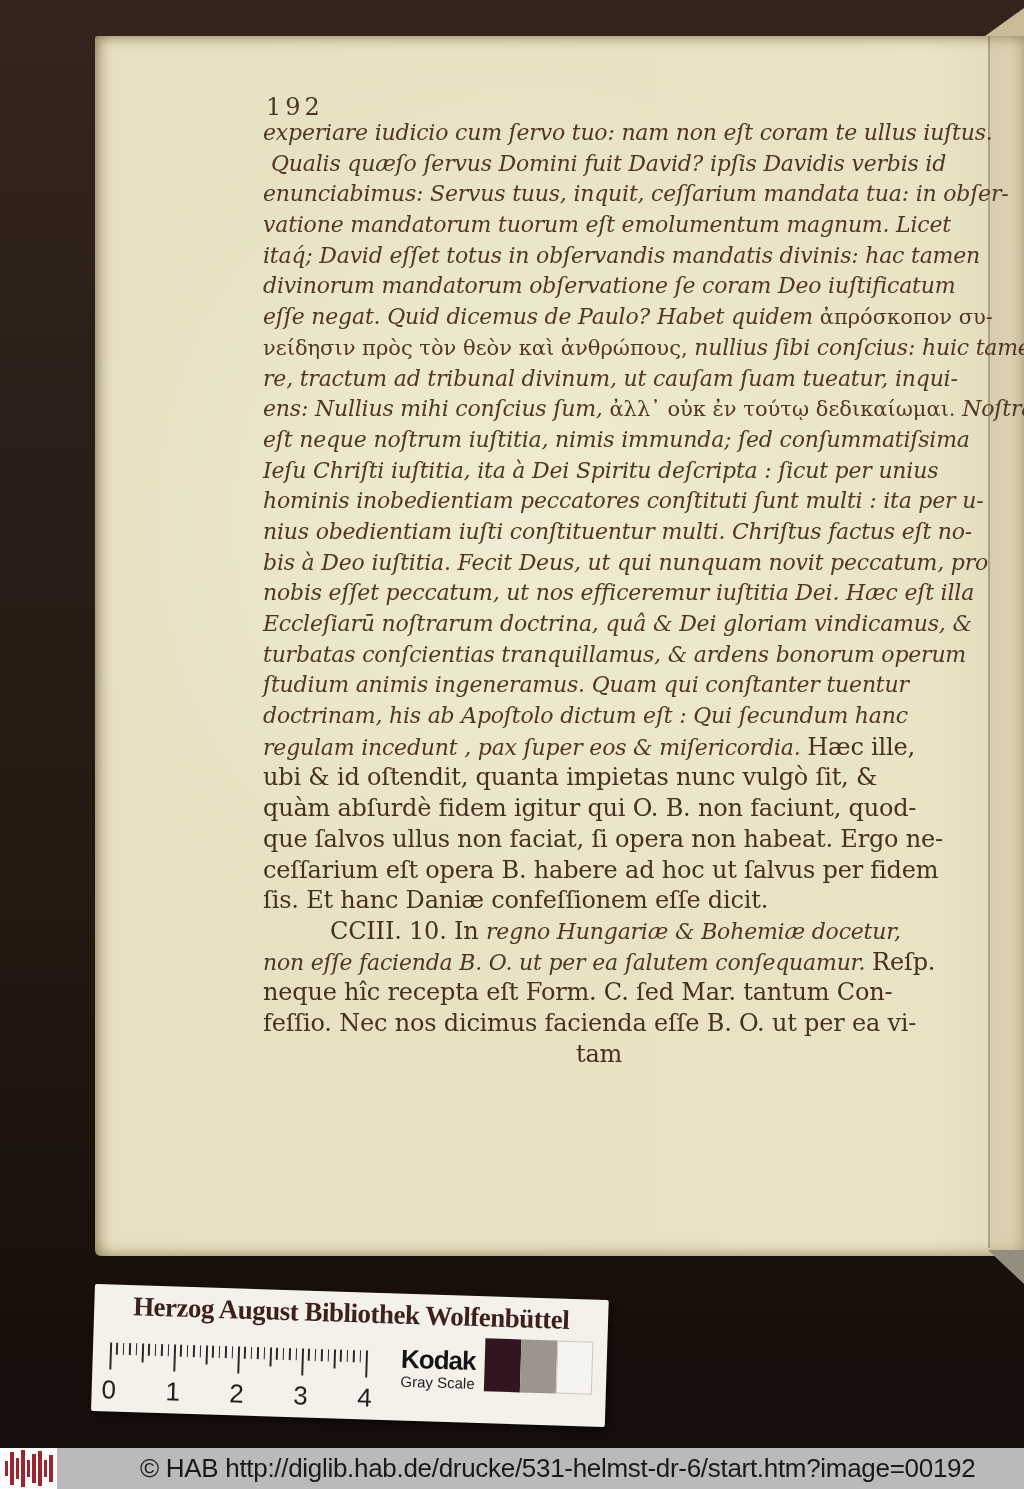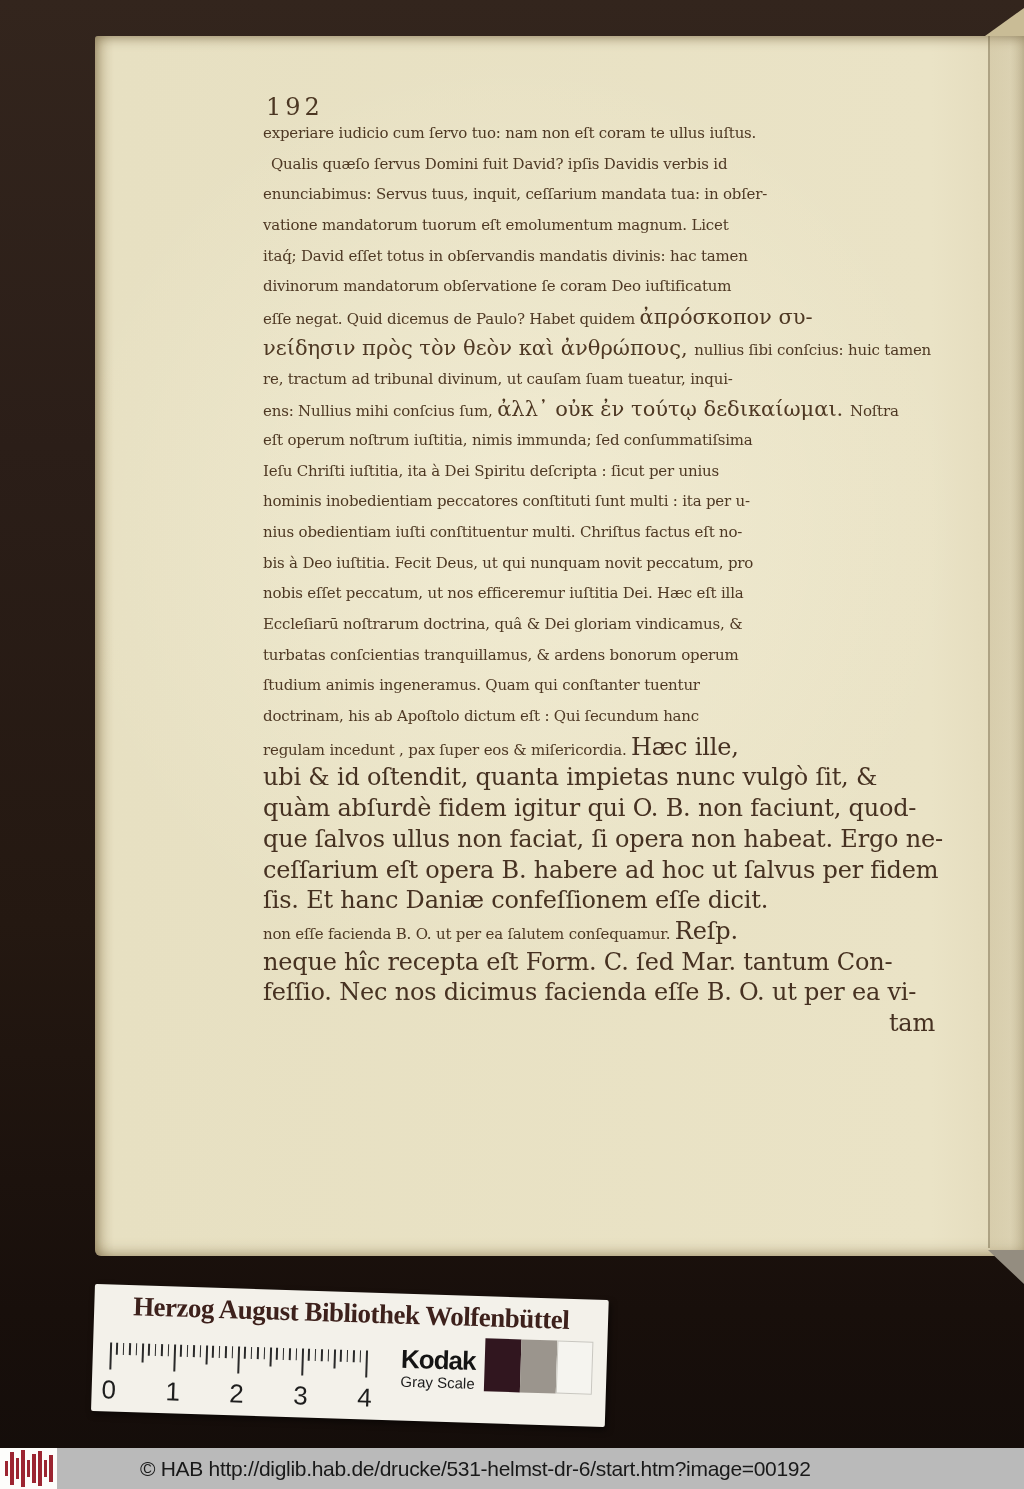--- a/index.html
+++ b/index.html
@@ -34,21 +34,21 @@
     background:#948d80;clip-path:polygon(0 0,100% 0,100% 100%);
   }
   #pagenum{
     position:absolute;left:171px;top:57px;font-size:24px;color:#4c3723;
     letter-spacing:4px;font-family:"DejaVu Serif",serif;
   }
   #textblock{
     position:absolute;left:168px;top:82px;width:672px;color:#4e3823;
   }
   .tline{height:30.7px;line-height:30.7px;white-space:nowrap;}
-  .seg-italic{font-size:15px;letter-spacing:-0.2px;}
+  .seg-italic{font-style:italic;font-size:22px;letter-spacing:-0.2px;}
   .seg-roman {font-style:normal;font-size:24px;letter-spacing:-0.2px;color:#463121;}
   .seg-greek {font-style:normal;font-size:21px;}
   
   #label{
     position:absolute;left:95px;top:1284px;width:514px;height:127px;
     background:#f3f1ea;border-radius:2px;
     transform:rotate(1.8deg);transform-origin:0 0;
     box-shadow:2px 3px 6px rgba(0,0,0,.5);
   }
   #label-title{
@@ -75,21 +75,21 @@
   #footer{
     position:absolute;left:0;top:1448px;width:1024px;height:41px;
     background:#bababa;display:flex;align-items:center;
   }
   #cal-chip{
     position:absolute;left:0;top:0;width:57px;height:41px;background:#fdfdfb;
     display:flex;align-items:center;justify-content:center;
   }
   #copyright{
     position:absolute;left:140px;top:0;height:41px;line-height:41px;
-    font-family:"Liberation Sans",sans-serif;font-size:21px;color:#191919;
+    font-family:"Liberation Sans",sans-serif;font-size:26px;color:#191919;
     letter-spacing:-0.3px;
   }
 </style>
 </head>
 <body>
 
 <div id="stage">
 
   <div id="page">
     <div id="page-right-strip"></div>
@@ -99,40 +99,41 @@
         <div class="tline"><span class="seg-italic">experiare iudicio cum ſervo tuo: nam non eſt coram te ullus iuſtus.</span></div>
         <div class="tline" style="padding-left: 8px;"><span class="seg-italic">Qualis quæſo ſervus Domini fuit David? ipſis Davidis verbis id</span></div>
         <div class="tline"><span class="seg-italic">enunciabimus: Servus tuus, inquit, ceſſarium mandata tua: in obſer-</span></div>
         <div class="tline"><span class="seg-italic">vatione mandatorum tuorum eſt emolumentum magnum.  Licet</span></div>
         <div class="tline"><span class="seg-italic">itaq́; David eſſet totus in obſervandis mandatis divinis: hac tamen</span></div>
         <div class="tline"><span class="seg-italic">divinorum mandatorum obſervatione ſe coram Deo iuſtificatum</span></div>
         <div class="tline"><span class="seg-italic">eſſe negat. Quid dicemus de Paulo? Habet quidem </span><span class="seg-greek">ἀπρόσκοπον συ-</span></div>
         <div class="tline"><span class="seg-greek">νείδησιν πρὸς τὸν θεὸν καὶ ἀνθρώπους, </span><span class="seg-italic">nullius ſibi conſcius: huic tamen</span></div>
         <div class="tline"><span class="seg-italic">re, tractum ad tribunal divinum, ut cauſam ſuam tueatur, inqui-</span></div>
         <div class="tline"><span class="seg-italic">ens: Nullius mihi conſcius ſum, </span><span class="seg-greek">ἀλλ᾽ οὐκ ἐν τούτῳ δεδικαίωμαι. </span><span class="seg-italic">Noſtra</span></div>
-        <div class="tline"><span class="seg-italic">eſt operum noſtrum iuſtitia, nimis immunda; ſed conſummatiſsima</span></div>
+        <div class="tline"><span class="seg-italic">eſt neque noſtrum iuſtitia, nimis immunda; ſed conſummatiſsima</span></div>
         <div class="tline"><span class="seg-italic">Ieſu Chriſti iuſtitia, ita à Dei Spiritu deſcripta :  ſicut per unius</span></div>
         <div class="tline"><span class="seg-italic">hominis inobedientiam peccatores conſtituti ſunt multi : ita per u-</span></div>
         <div class="tline"><span class="seg-italic">nius obedientiam iuſti conſtituentur multi. Chriſtus factus eſt no-</span></div>
         <div class="tline"><span class="seg-italic">bis à Deo iuſtitia. Fecit Deus, ut qui nunquam novit peccatum, pro</span></div>
         <div class="tline"><span class="seg-italic">nobis eſſet peccatum, ut nos efficeremur iuſtitia Dei.  Hæc eſt illa</span></div>
         <div class="tline"><span class="seg-italic">Eccleſiarū noſtrarum doctrina, quâ &amp; Dei gloriam vindicamus, &amp;</span></div>
         <div class="tline"><span class="seg-italic">turbatas conſcientias tranquillamus, &amp; ardens bonorum operum</span></div>
         <div class="tline"><span class="seg-italic">ſtudium animis ingeneramus.       Quam qui conſtanter tuentur</span></div>
         <div class="tline"><span class="seg-italic">doctrinam, his ab Apoſtolo dictum eſt  :      Qui ſecundum hanc</span></div>
         <div class="tline"><span class="seg-italic">regulam incedunt , pax ſuper eos &amp; miſericordia.    </span><span class="seg-roman">Hæc ille,</span></div>
         <div class="tline"><span class="seg-roman">ubi &amp; id oſtendit, quanta  impietas nunc vulgò ſit, &amp;</span></div>
         <div class="tline"><span class="seg-roman">quàm abſurdè fidem igitur qui O. B. non faciunt, quod-</span></div>
         <div class="tline"><span class="seg-roman">que ſalvos ullus non faciat, ſi opera non habeat.  Ergo ne-</span></div>
         <div class="tline"><span class="seg-roman">ceſſarium eſt opera B. habere ad hoc ut ſalvus per fidem</span></div>
         <div class="tline"><span class="seg-roman">ſis. Et hanc Daniæ confeſſionem eſſe dicit.</span></div>
+        <div class="tline" style="padding-left: 67px;"><span class="seg-roman">CCIII.    10.  In </span><span class="seg-italic">regno Hungariæ &amp; Bohemiæ docetur,</span></div>
         <div class="tline"><span class="seg-italic">non eſſe facienda B. O. ut per ea ſalutem conſequamur.    </span><span class="seg-roman">Reſp.</span></div>
         <div class="tline"><span class="seg-roman">neque hîc recepta eſt Form. C. ſed Mar. tantum Con-</span></div>
         <div class="tline"><span class="seg-roman">feſſio.    Nec nos dicimus facienda eſſe B. O. ut per ea vi-</span></div>
-        <div class="tline" style="text-align: right;"><span class="seg-roman">tam</span></div>
+        <div class="tline" style="text-align: center;"><span class="seg-roman">tam</span></div>
       </div>
   </div>
   <div id="wedge-top-right"></div>
   <div id="wedge-bottom-right"></div>
 
   <div id="label">
     <div id="label-title">Herzog August Bibliothek Wolfenbüttel</div>
     <div id="ruler">
         <div class="tick major" style="left: 17px;"></div>
         <div class="tick minor" style="left: 23.4px;"></div>

